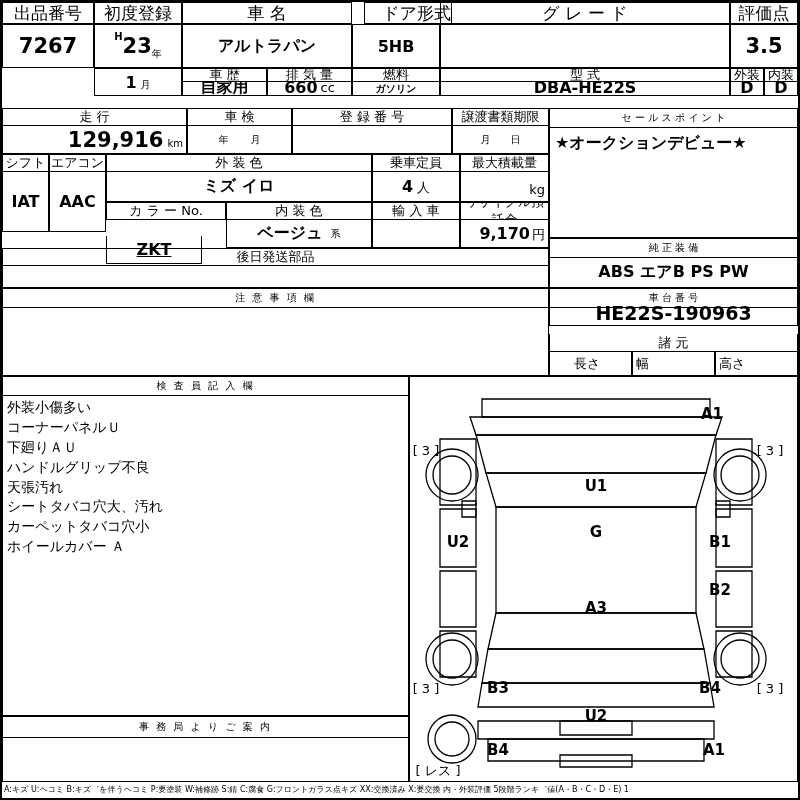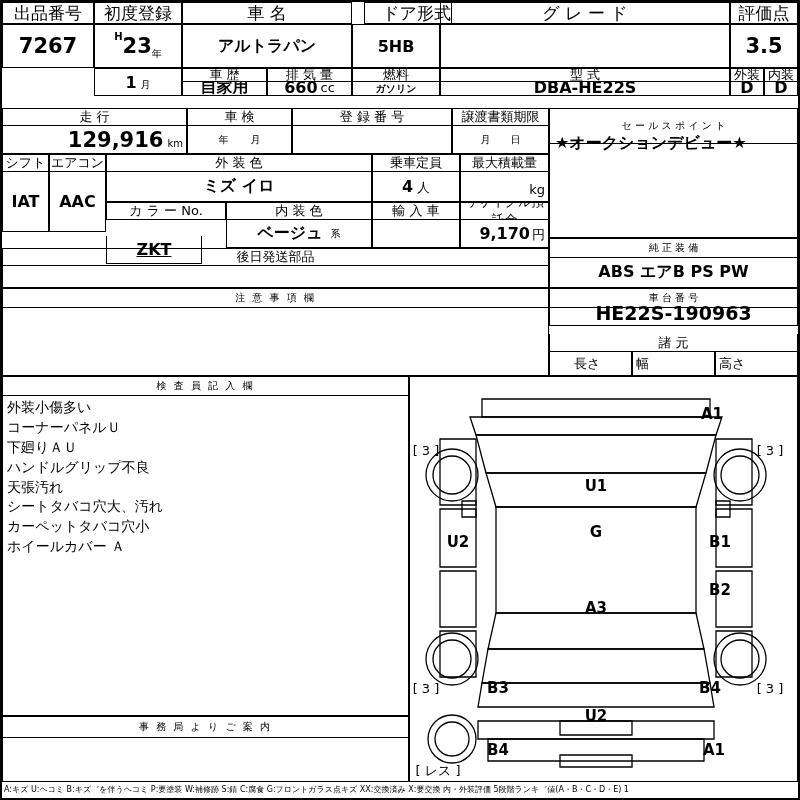--- a/index.html
+++ b/index.html
@@ -226,21 +226,21 @@
   <div class="bx c" style="left:0;top:246px;width:547px;height:18px;">
     <span class="xs">後日発送部品</span>
   </div>
   <div class="bx" style="left:0;top:264px;width:547px;height:22px;border-top:none;"></div>
 
   <div class="bx c" style="left:0;top:286px;width:547px;height:20px;">
     <span class="sm spread">注 意 事 項 欄</span>
   </div>
   <div class="bx" style="left:0;top:306px;width:547px;height:68px;border-top:none;"></div>
 
-  <div class="bx c" style="left:547px;top:106px;width:249px;height:36px;">
+  <div class="bx c" style="left:547px;top:106px;width:249px;height:20px;">
     <span class="sm">セ ー ル ス ポ イ ン ト</span>
   </div>
   <div class="bx l" style="left:547px;top:126px;width:249px;height:110px;border-top:none;align-items:flex-start;">
     <span class="mid" style="padding:5px 2px;">★オークションデビュー★</span>
   </div>
 
   <div class="bx c" style="left:547px;top:236px;width:249px;height:20px;">
     <span class="sm">純 正 装 備</span>
   </div>
   <div class="bx c" style="left:547px;top:256px;width:249px;height:30px;border-top:none;">

